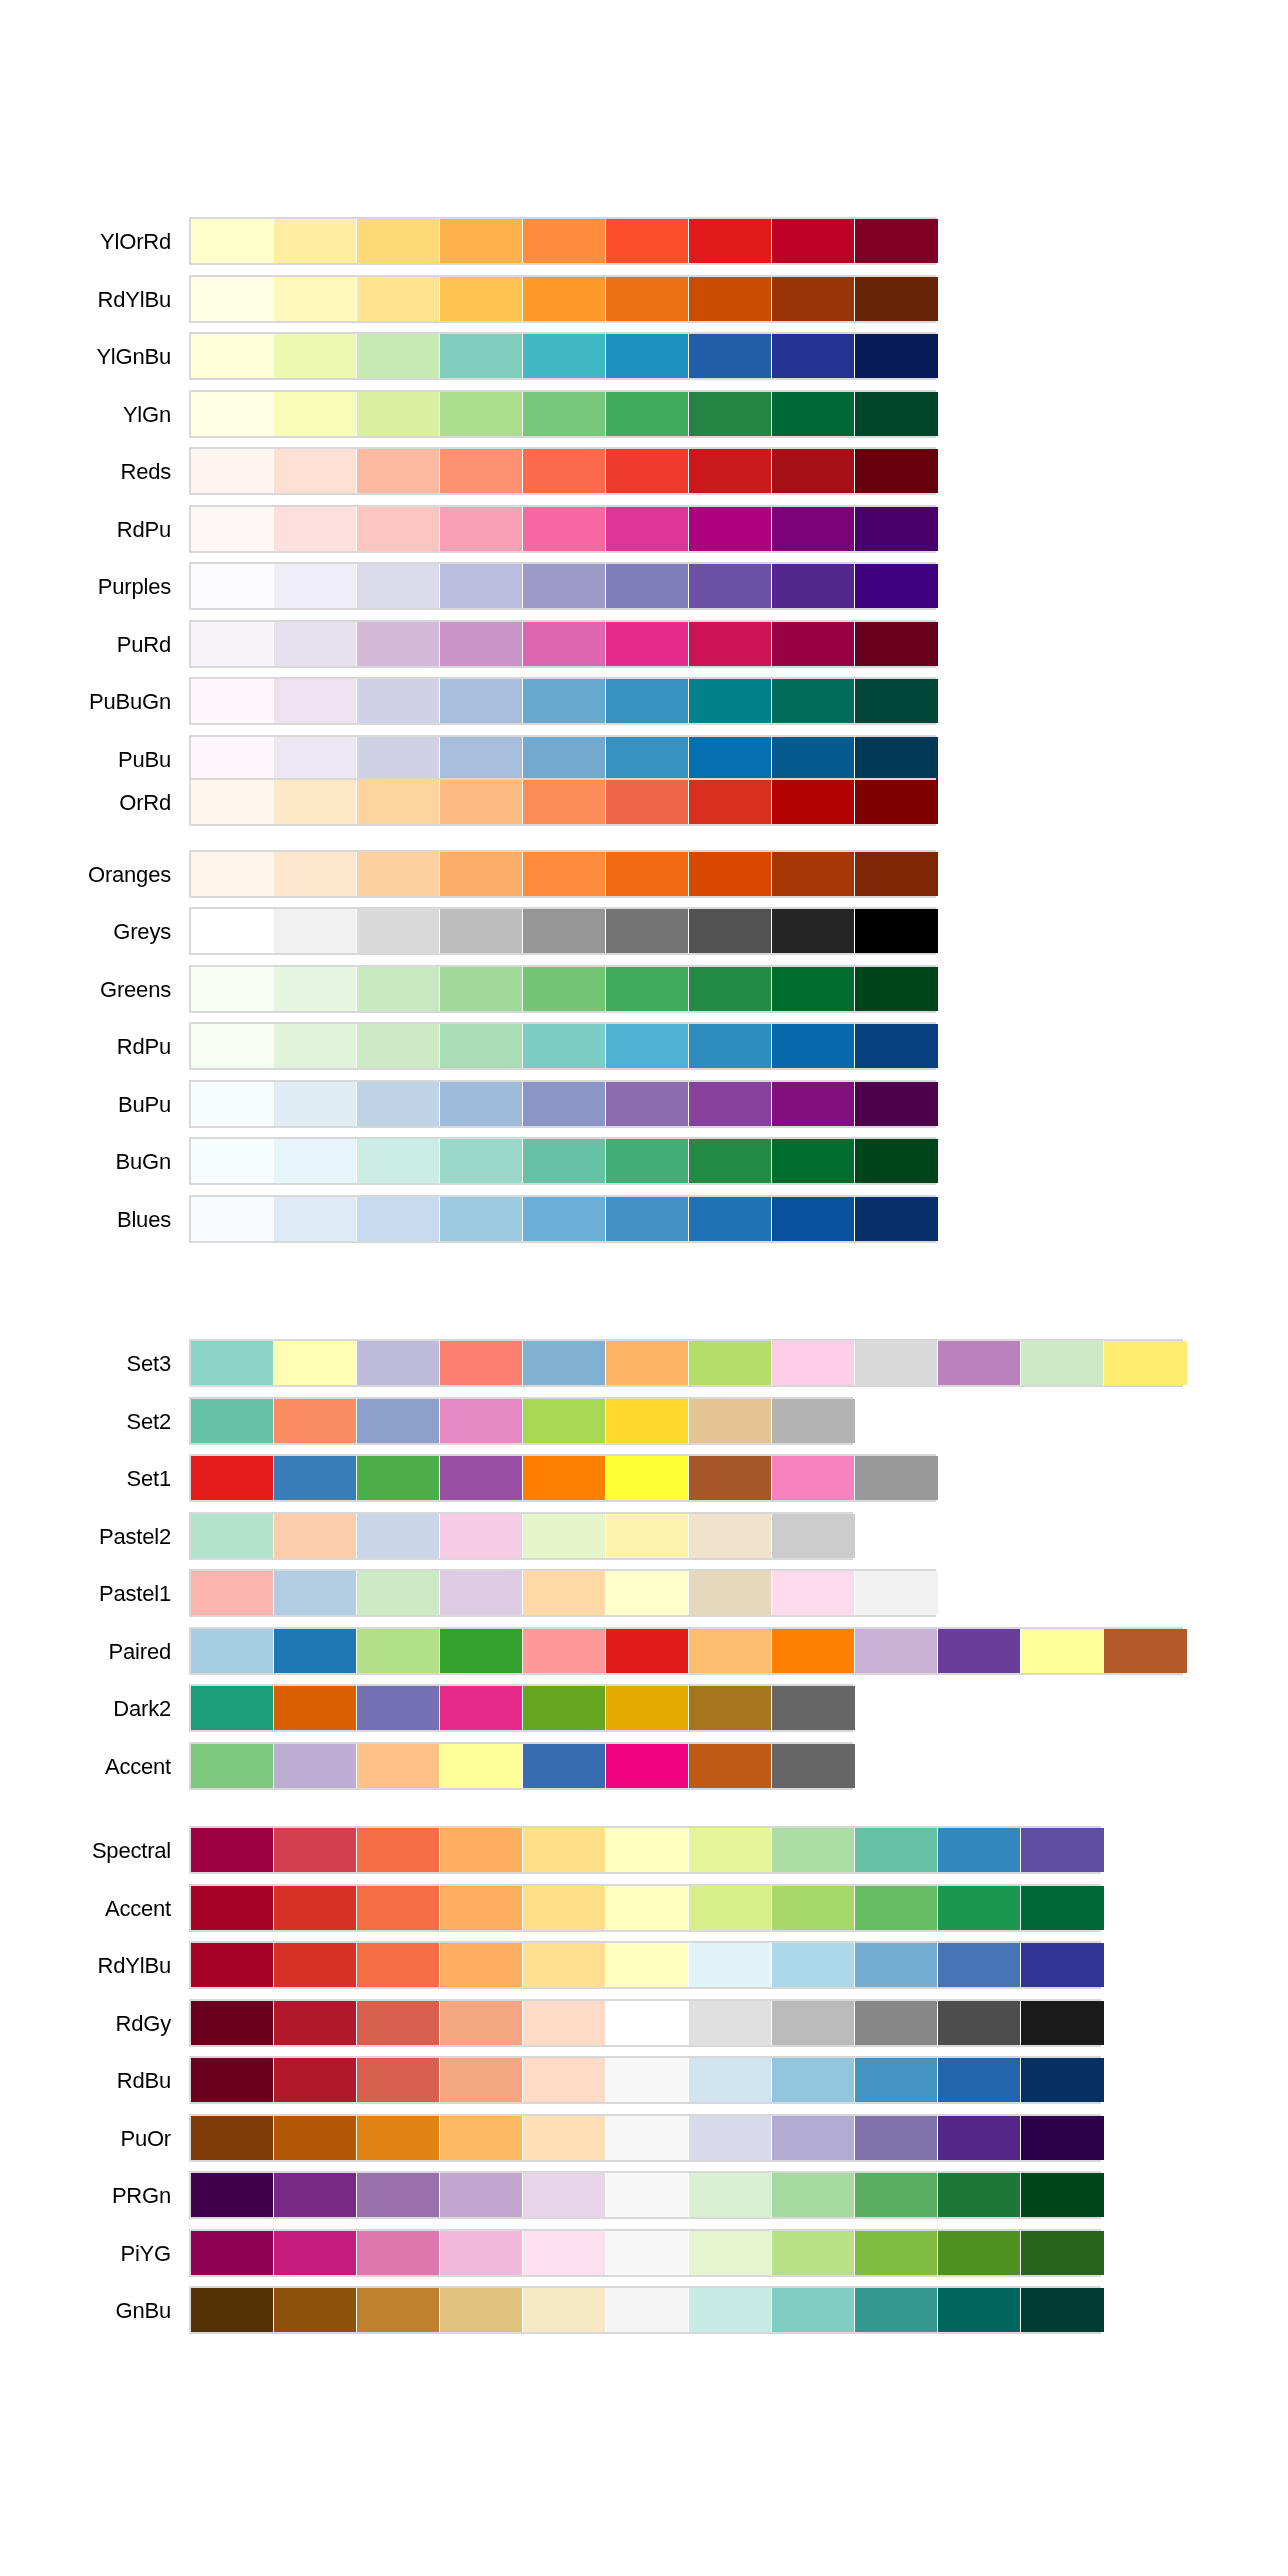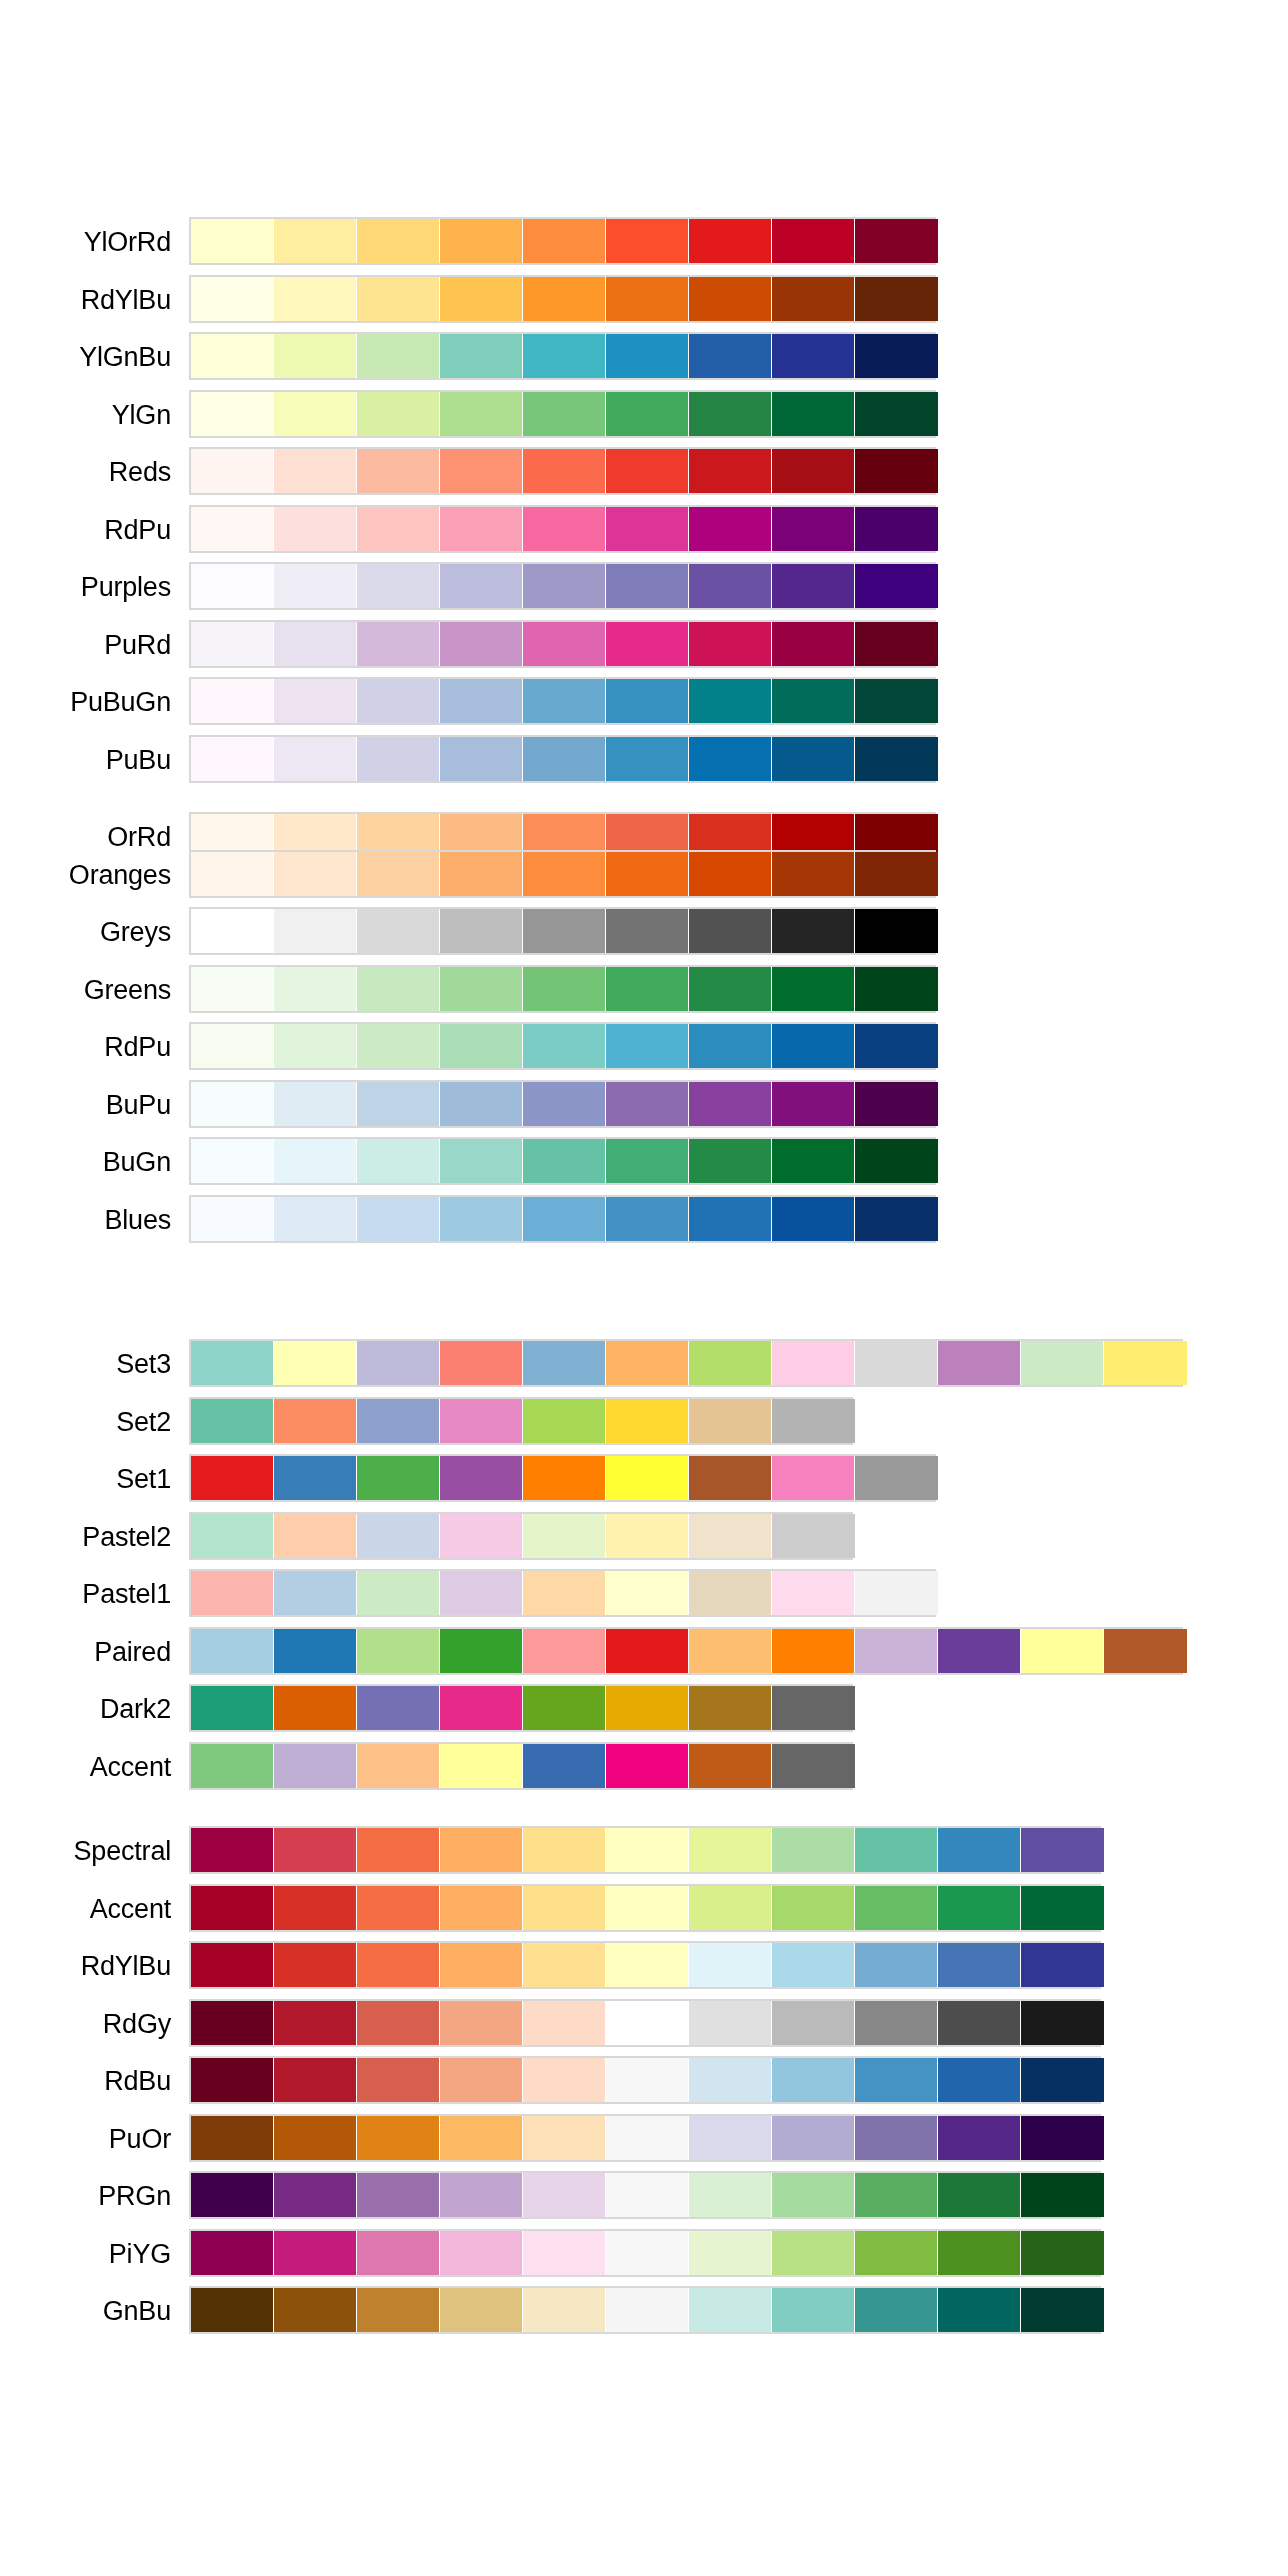--- a/index.html
+++ b/index.html
@@ -31,21 +31,21 @@
     width: 1288px;
   }
   .palette-label {
     position: absolute;
     left: 0;
     top: 0;
     width: 171px;
     height: 44px;
     line-height: 44px;
     text-align: right;
-    font-size: 27px;
+    font-size: 22px;
     color: #000000;
     white-space: nowrap;
     letter-spacing: -0.2px;
   }
   .swatch-strip {
     position: absolute;
     left: 192px;
     top: 0;
     height: 44px;
     display: flex;
@@ -204,21 +204,21 @@
           <div class="swatch" title="PuBu 2: #ece7f2" style="background: rgb(236, 231, 242);"></div>
           <div class="swatch" title="PuBu 3: #d0d1e6" style="background: rgb(208, 209, 230);"></div>
           <div class="swatch" title="PuBu 4: #a6bddb" style="background: rgb(166, 189, 219);"></div>
           <div class="swatch" title="PuBu 5: #74a9cf" style="background: rgb(116, 169, 207);"></div>
           <div class="swatch" title="PuBu 6: #3690c0" style="background: rgb(54, 144, 192);"></div>
           <div class="swatch" title="PuBu 7: #0570b0" style="background: rgb(5, 112, 176);"></div>
           <div class="swatch" title="PuBu 8: #045a8d" style="background: rgb(4, 90, 141);"></div>
           <div class="swatch" title="PuBu 9: #023858" style="background: rgb(2, 56, 88);"></div>
         </div>
       </div>
-      <div class="palette-row" style="top: 595px; position: absolute;">
+      <div class="palette-row" style="top: 561px; position: absolute;">
         <div class="palette-label">OrRd</div>
         <div class="swatch-strip" style="width: 743px;">
           <div class="swatch" title="OrRd 1: #fff7ec" style="background: rgb(255, 247, 236);"></div>
           <div class="swatch" title="OrRd 2: #fee8c8" style="background: rgb(254, 232, 200);"></div>
           <div class="swatch" title="OrRd 3: #fdd49e" style="background: rgb(253, 212, 158);"></div>
           <div class="swatch" title="OrRd 4: #fdbb84" style="background: rgb(253, 187, 132);"></div>
           <div class="swatch" title="OrRd 5: #fc8d59" style="background: rgb(252, 141, 89);"></div>
           <div class="swatch" title="OrRd 6: #ef6548" style="background: rgb(239, 101, 72);"></div>
           <div class="swatch" title="OrRd 7: #d7301f" style="background: rgb(215, 48, 31);"></div>
           <div class="swatch" title="OrRd 8: #b30000" style="background: rgb(179, 0, 0);"></div>

